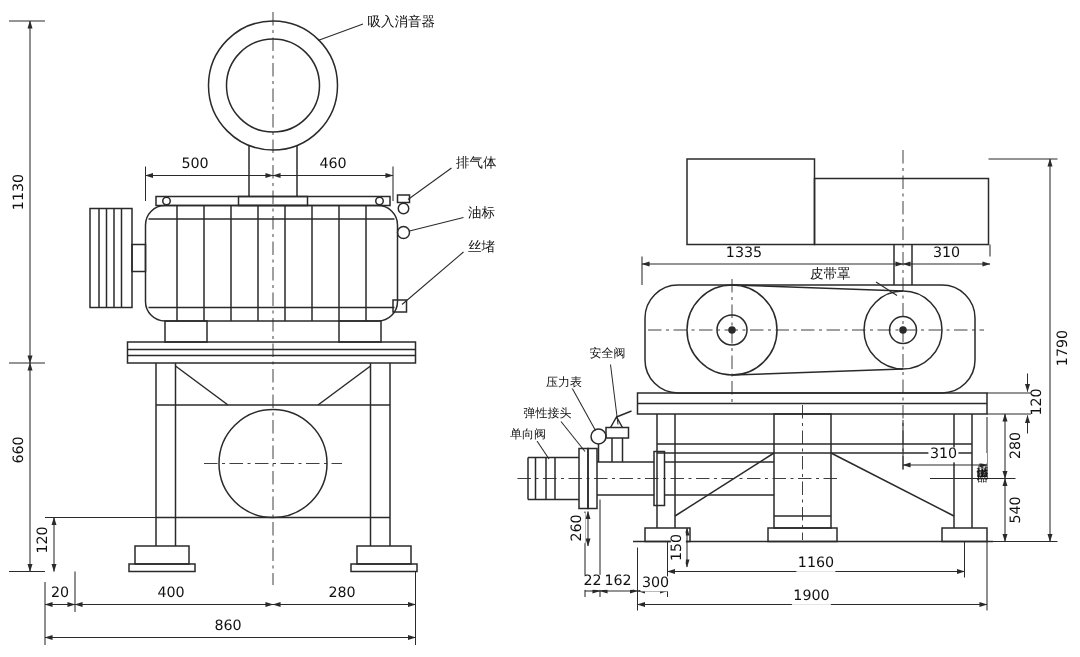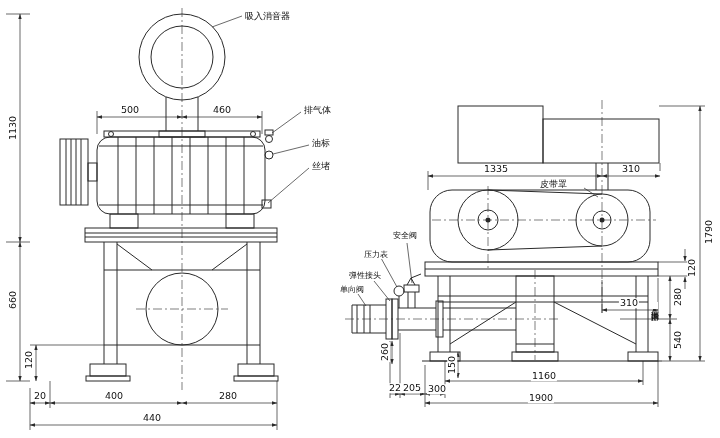--- a/index.html
+++ b/index.html
@@ -273,30 +273,30 @@
 <div class="lbl vert" style="left:650px;top:302px">排出消声器</div>
 
 <div class="dim" style="left:130px;top:110px">500</div>
 <div class="dim" style="left:222px;top:110px">460</div>
 <div class="dim v" style="left:13px;top:128px">1130</div>
 <div class="dim v" style="left:13px;top:300px">660</div>
 <div class="dim v" style="left:29px;top:360px">120</div>
 <div class="dim" style="left:40px;top:396px">20</div>
 <div class="dim" style="left:114px;top:396px">400</div>
 <div class="dim" style="left:228px;top:396px">280</div>
-<div class="dim" style="left:152px;top:418px">440</div>
+<div class="dim" style="left:152px;top:418px">860</div>
 
 <div class="dim" style="left:496px;top:169px">1335</div>
 <div class="dim" style="left:631px;top:169px">310</div>
 <div class="dim v" style="left:709px;top:232px">1790</div>
 <div class="dim v" style="left:692px;top:268px">120</div>
 <div class="dim v" style="left:678px;top:297px">280</div>
 <div class="dim" style="left:629px;top:303px">310</div>
 <div class="dim v" style="left:678px;top:340px">540</div>
 <div class="dim v" style="left:385px;top:352px">260</div>
 <div class="dim" style="left:395px;top:388px">22</div>
-<div class="dim" style="left:412px;top:388px">205</div>
+<div class="dim" style="left:412px;top:388px">162</div>
 <div class="dim" style="left:437px;top:389px">300</div>
 <div class="dim" style="left:544px;top:376px">1160</div>
 <div class="dim" style="left:541px;top:398px">1900</div>
 <div class="dim v" style="left:452px;top:365px">150</div>
 
 </div>
 
 </body></html>

